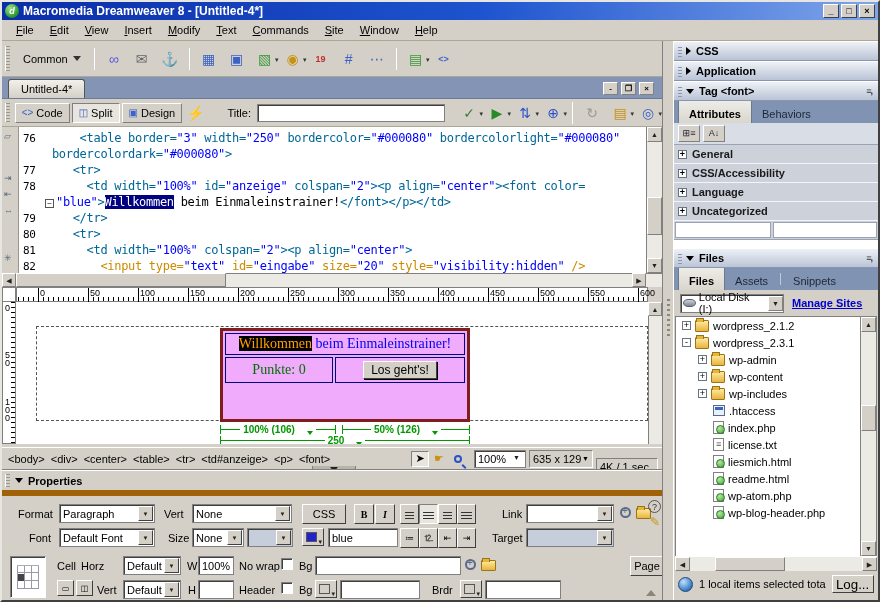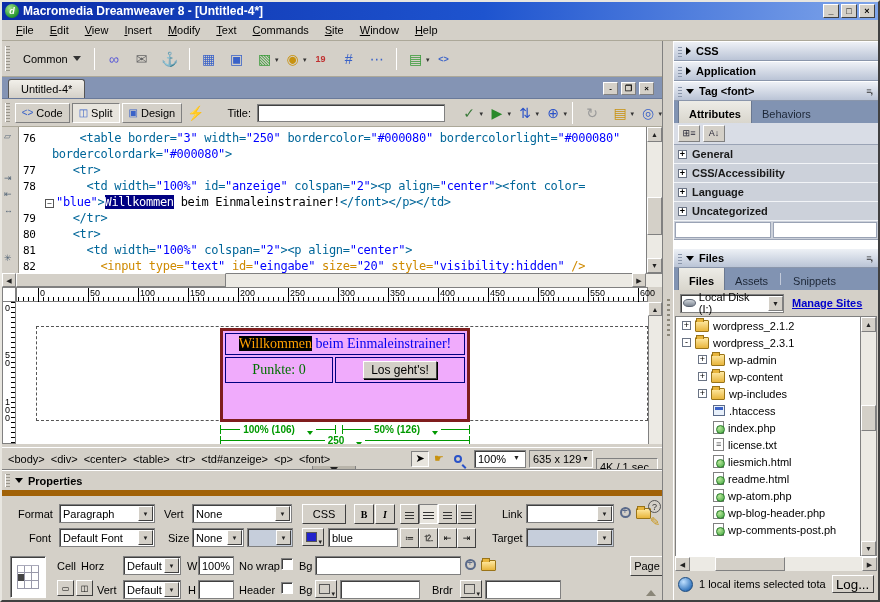--- a/index.html
+++ b/index.html
@@ -695,25 +695,20 @@
         <div class="trow" style="padding-left: 22px;">
           <span style="width: 9px; flex: 0 0 auto;"></span>
           <span class="fi fi-page fi-php"></span>
           <span>wp-atom.php</span>
         </div>
         <div class="trow" style="padding-left: 22px;">
           <span style="width: 9px; flex: 0 0 auto;"></span>
           <span class="fi fi-page fi-php"></span>
           <span>wp-blog-header.php</span>
         </div>
-        <div class="trow" style="padding-left: 22px;">
-          <span style="width: 9px; flex: 0 0 auto;"></span>
-          <span class="fi fi-page fi-php"></span>
-          <span>wp-comments-post.ph</span>
-        </div>
       </div>
     <div class="scroll-h" style="position:relative;height:15px;margin:0 1px;">
       <div class="sb-btn raised2" style="left:0;top:0;width:15px;height:14px">◀</div>
       <div class="sb-thumb raised2" style="left:40px;top:0;width:70px;height:14px"></div>
       <div class="sb-btn raised2" style="right:0;top:0;width:15px;height:14px">▶</div>
     </div>
     <div style="height:26px;display:flex;align-items:center;gap:6px;padding:0 4px;">
       <span class="globe"></span>
       <span style="white-space:nowrap;overflow:hidden;">1 local items selected tota</span>
       <button class="pbtn" style="position:static;width:42px;height:18px;flex:none;">Log...</button>

